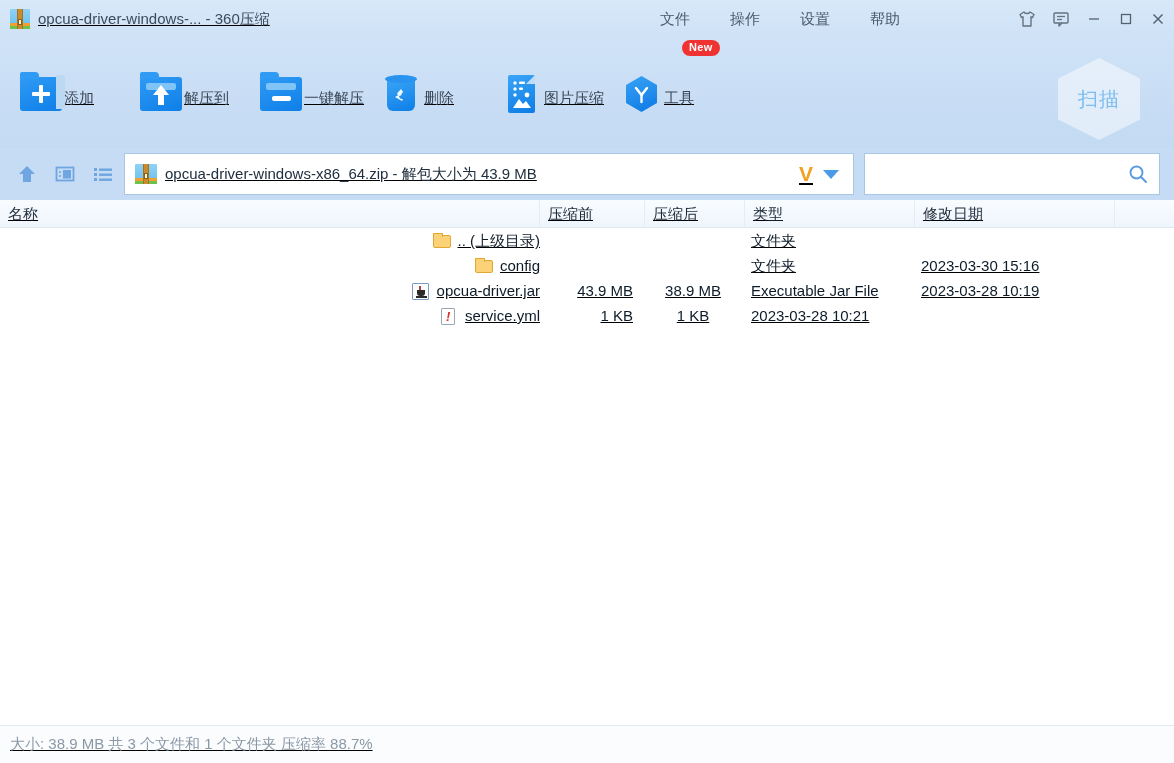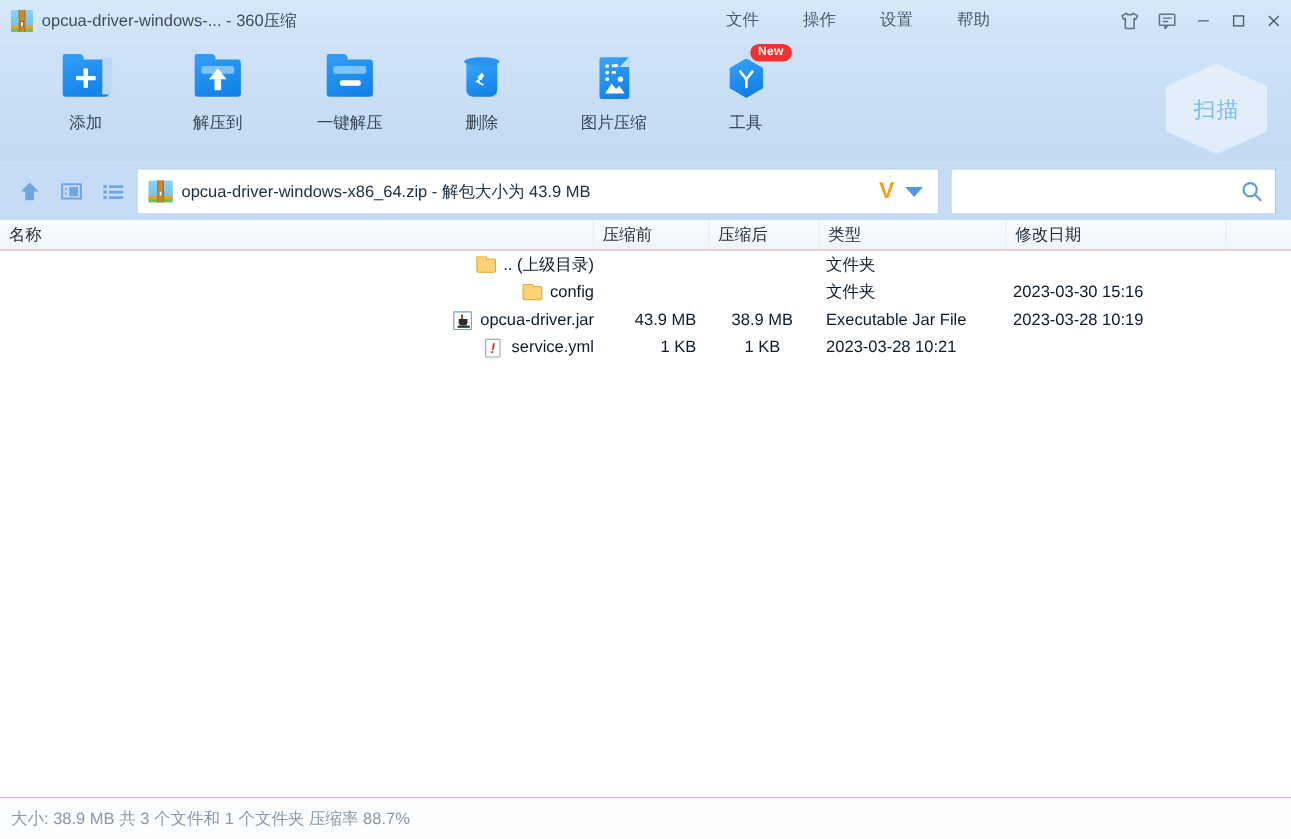--- a/index.html
+++ b/index.html
@@ -4,21 +4,21 @@
 <style>
   * { box-sizing: border-box; }
   html, body { margin:0; padding:0; }
   body {
     width:1174px; height:763px;
     font-family:"Liberation Sans","DejaVu Sans",sans-serif;
     background:#ffffff;
     overflow:hidden;
     -webkit-font-smoothing:antialiased;
   }
-  .app { position:relative; width:1174px; height:763px; display:flex; flex-direction:column; background:#ffffff; }
+  .app { position:relative; width:1174px; height:763px; display:flex; flex-direction:column; background:#ffffff;text-decoration:underline; }
 
   
   .titlebar{
     height:38px; flex:0 0 38px;
     background:#d3e5f8;
     background:linear-gradient(#d7e8f9,#cfe2f6);
     display:flex; align-items:center; padding:0 0 0 10px;
     position:relative;
   }
   .zipicon{ width:20px; height:20px; position:relative; flex:0 0 20px; margin-right:8px; }
@@ -36,21 +36,21 @@
   .sysicon{ width:34px; height:38px; display:flex; align-items:center; justify-content:center; }
   .sysicon svg{ display:block; }
   .winbtn{ width:32px; height:38px; display:flex; align-items:center; justify-content:center; color:#54616f; }
 
   
   .toolbar{
     flex:0 0 110px; height:110px; position:relative;
     background:linear-gradient(#cfe2f7,#c3daf3);
     display:flex; align-items:flex-start; padding-left:18px;
   }
-  .tb-item{ width:120px; height:110px; padding-top:10px; display:flex; flex-direction:column; align-items:center; position:relative; cursor:default; }
+  .tb-item{ width:120px; height:110px; padding-top:10px; display:flex; flex-direction:row; align-items:center; position:relative; cursor:default; }
   .tb-ico{ width:46px; height:46px; position:relative; margin-bottom:8px; }
   .tb-label{ font-size:15px; color:#3a4756; }
   .new-badge{
     position:absolute; top:2px; left:64px;
     background:#f03232; color:#fff; font-size:11px; font-weight:bold;
     padding:2px 7px 3px; border-radius:9px; line-height:1; letter-spacing:.3px;
   }
 
   
   .ic-folder{ position:absolute; left:2px; top:6px; width:42px; height:34px; border-radius:3px;
@@ -63,21 +63,21 @@
   .uparrow-stem{ position:absolute; left:50%; top:18px; margin-left:-3px; width:6px; height:10px; background:#fff;}
   .bar-top{ position:absolute; left:6px; top:6px; width:30px; height:7px; background:#7fc3f7; border-radius:2px;}
   .bar-mid{ position:absolute; left:12px; top:19px; width:19px; height:5px; background:#fff; border-radius:2px;}
   .ic-trash{ position:absolute; left:9px; top:8px; width:28px; height:32px; background:linear-gradient(160deg,#3aa5f7,#0e7ee7); border-radius:3px 3px 6px 6px;}
   .ic-trash:before{ content:""; position:absolute; left:-2px; top:-4px; width:32px; height:8px; background:#2a93ef; border-radius:50%;}
   .ic-doc{ position:absolute; left:10px; top:4px; width:27px; height:38px; background:linear-gradient(160deg,#3aa5f7,#0d7ce6); border-radius:2px;}
   .ic-doc:after{ content:""; position:absolute; right:0; top:0; border-width:0 0 9px 9px; border-style:solid; border-color:transparent transparent #bddcf6 transparent;}
   .ic-hex{ position:absolute; left:8px; top:5px; width:31px; height:36px; background:linear-gradient(160deg,#38a3f6,#0d79e4);
        clip-path:polygon(50% 0,100% 25%,100% 75%,50% 100%,0 75%,0 25%); }
 
-  .scanbtn{ position:absolute; right:22px; top:20px; width:92px; height:82px; display:flex; align-items:center; justify-content:center; }
+  .scanbtn{ position:absolute; right:34px; top:20px; width:82px; height:82px; display:flex; align-items:center; justify-content:center; }
   .scanhex{ position:absolute; inset:0; background:rgba(255,255,255,.48);
        clip-path:polygon(50% 0,100% 25%,100% 75%,50% 100%,0 75%,0 25%); }
   .scantext{ position:relative; font-size:20px; color:#7bbdf0; letter-spacing:1px; }
 
   
   .navbar{ flex:0 0 52px; height:52px; background:#c6dcf4; display:flex; align-items:center; padding:0 14px 0 10px; gap:0; }
   .navico{ width:34px; height:34px; display:flex; align-items:center; justify-content:center; margin-right:4px; }
   .addrbox{ flex:1 1 auto; height:42px; background:#fff; border:1px solid #a8c7e6; display:flex; align-items:center; padding:0 6px 0 10px; margin-right:10px; min-width:0;}
   .addr-zip{ width:22px; height:20px; position:relative; flex:0 0 22px; margin-right:8px;}
   .addr-text{ flex:1 1 auto; font-size:15px; color:#20303f; white-space:nowrap; overflow:hidden; }

